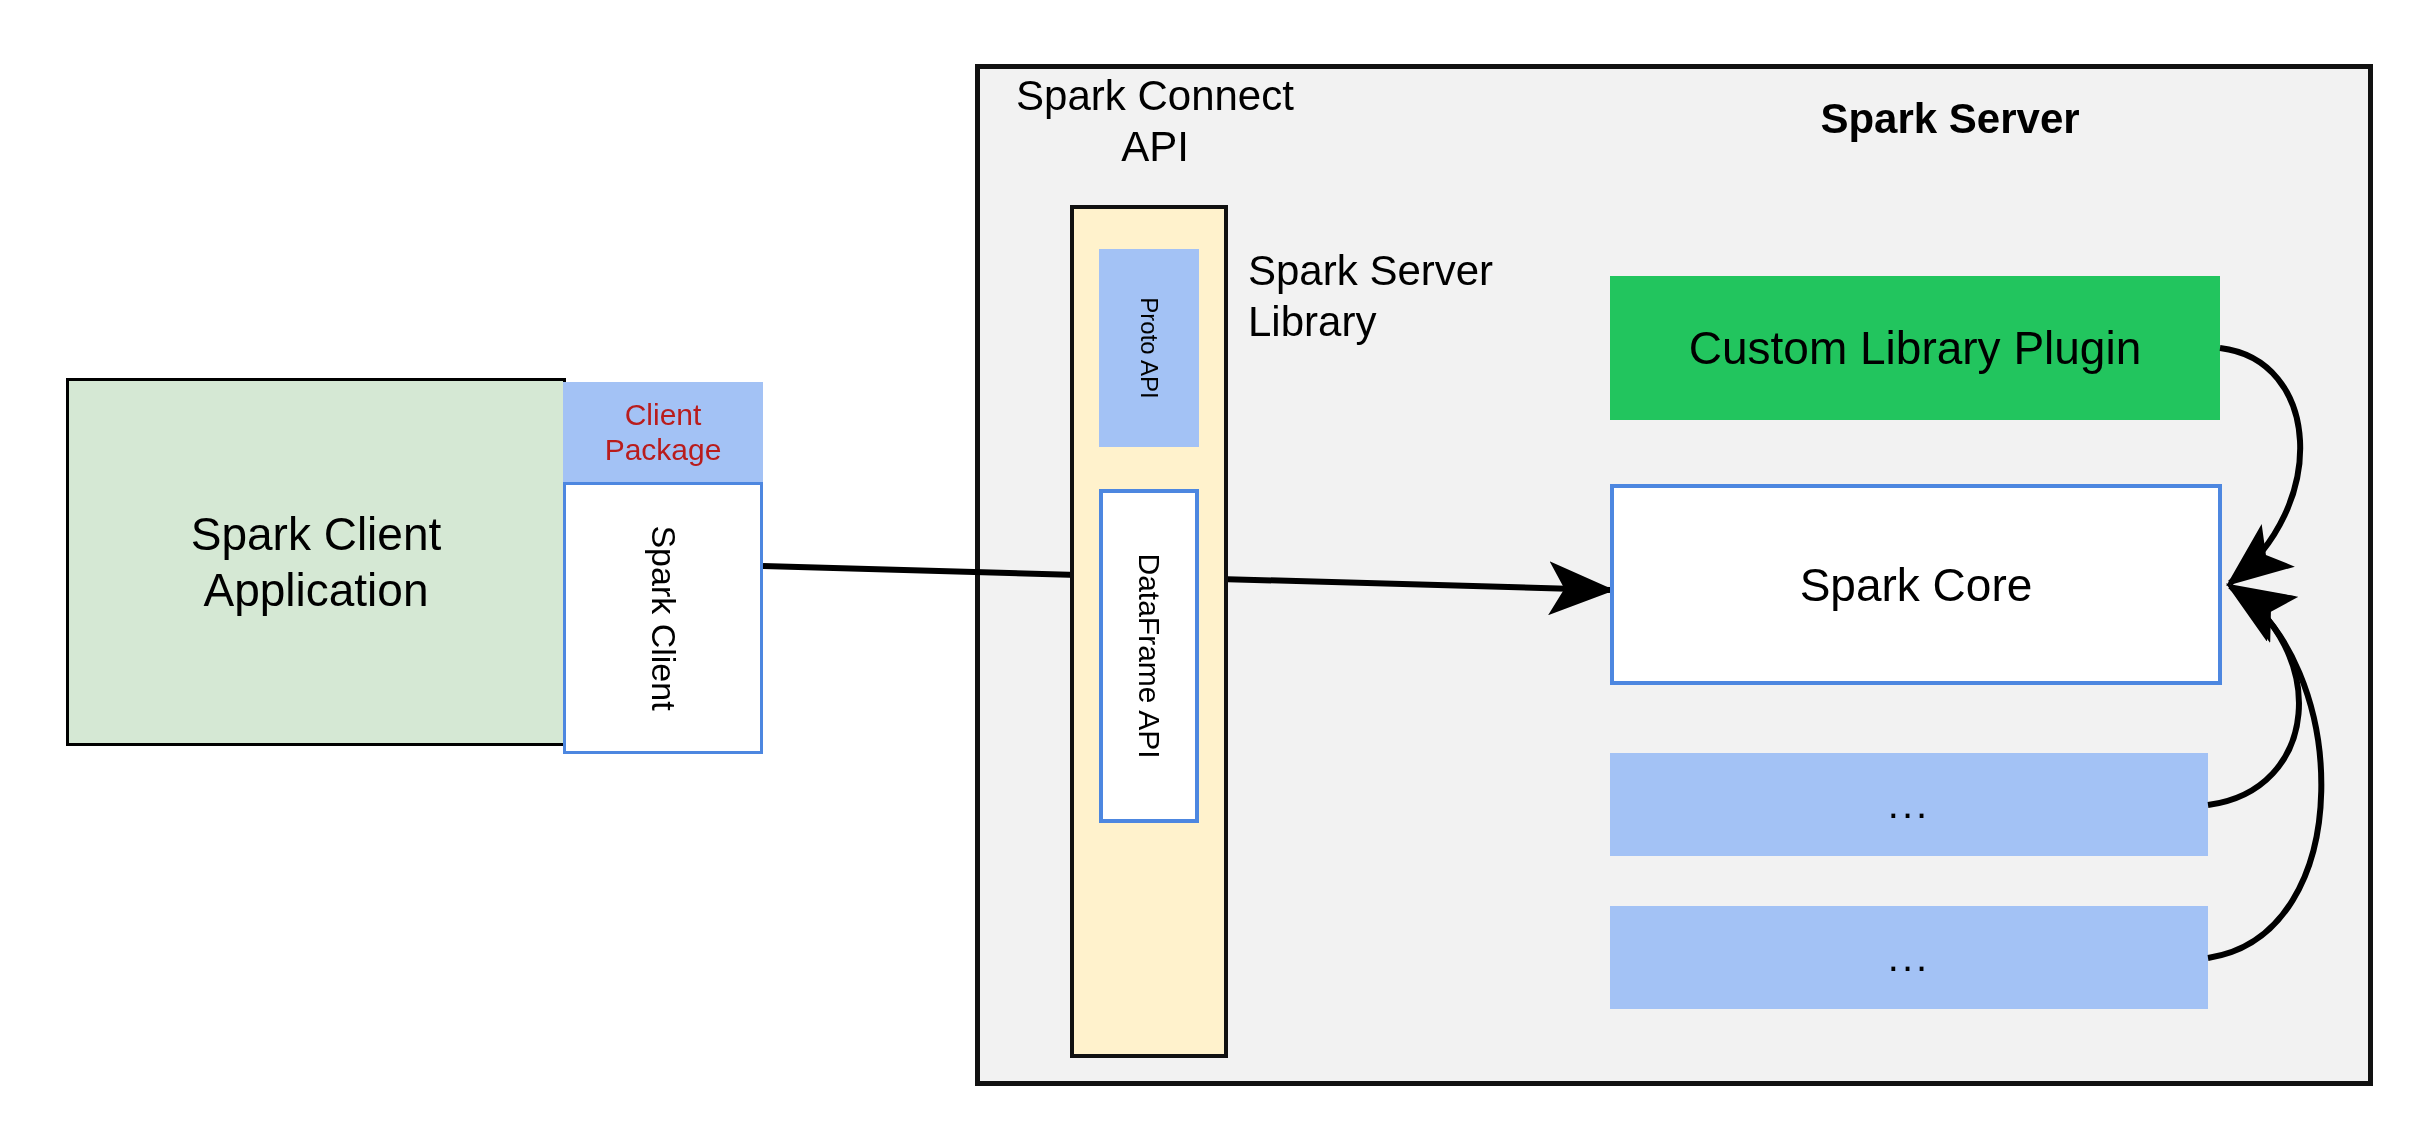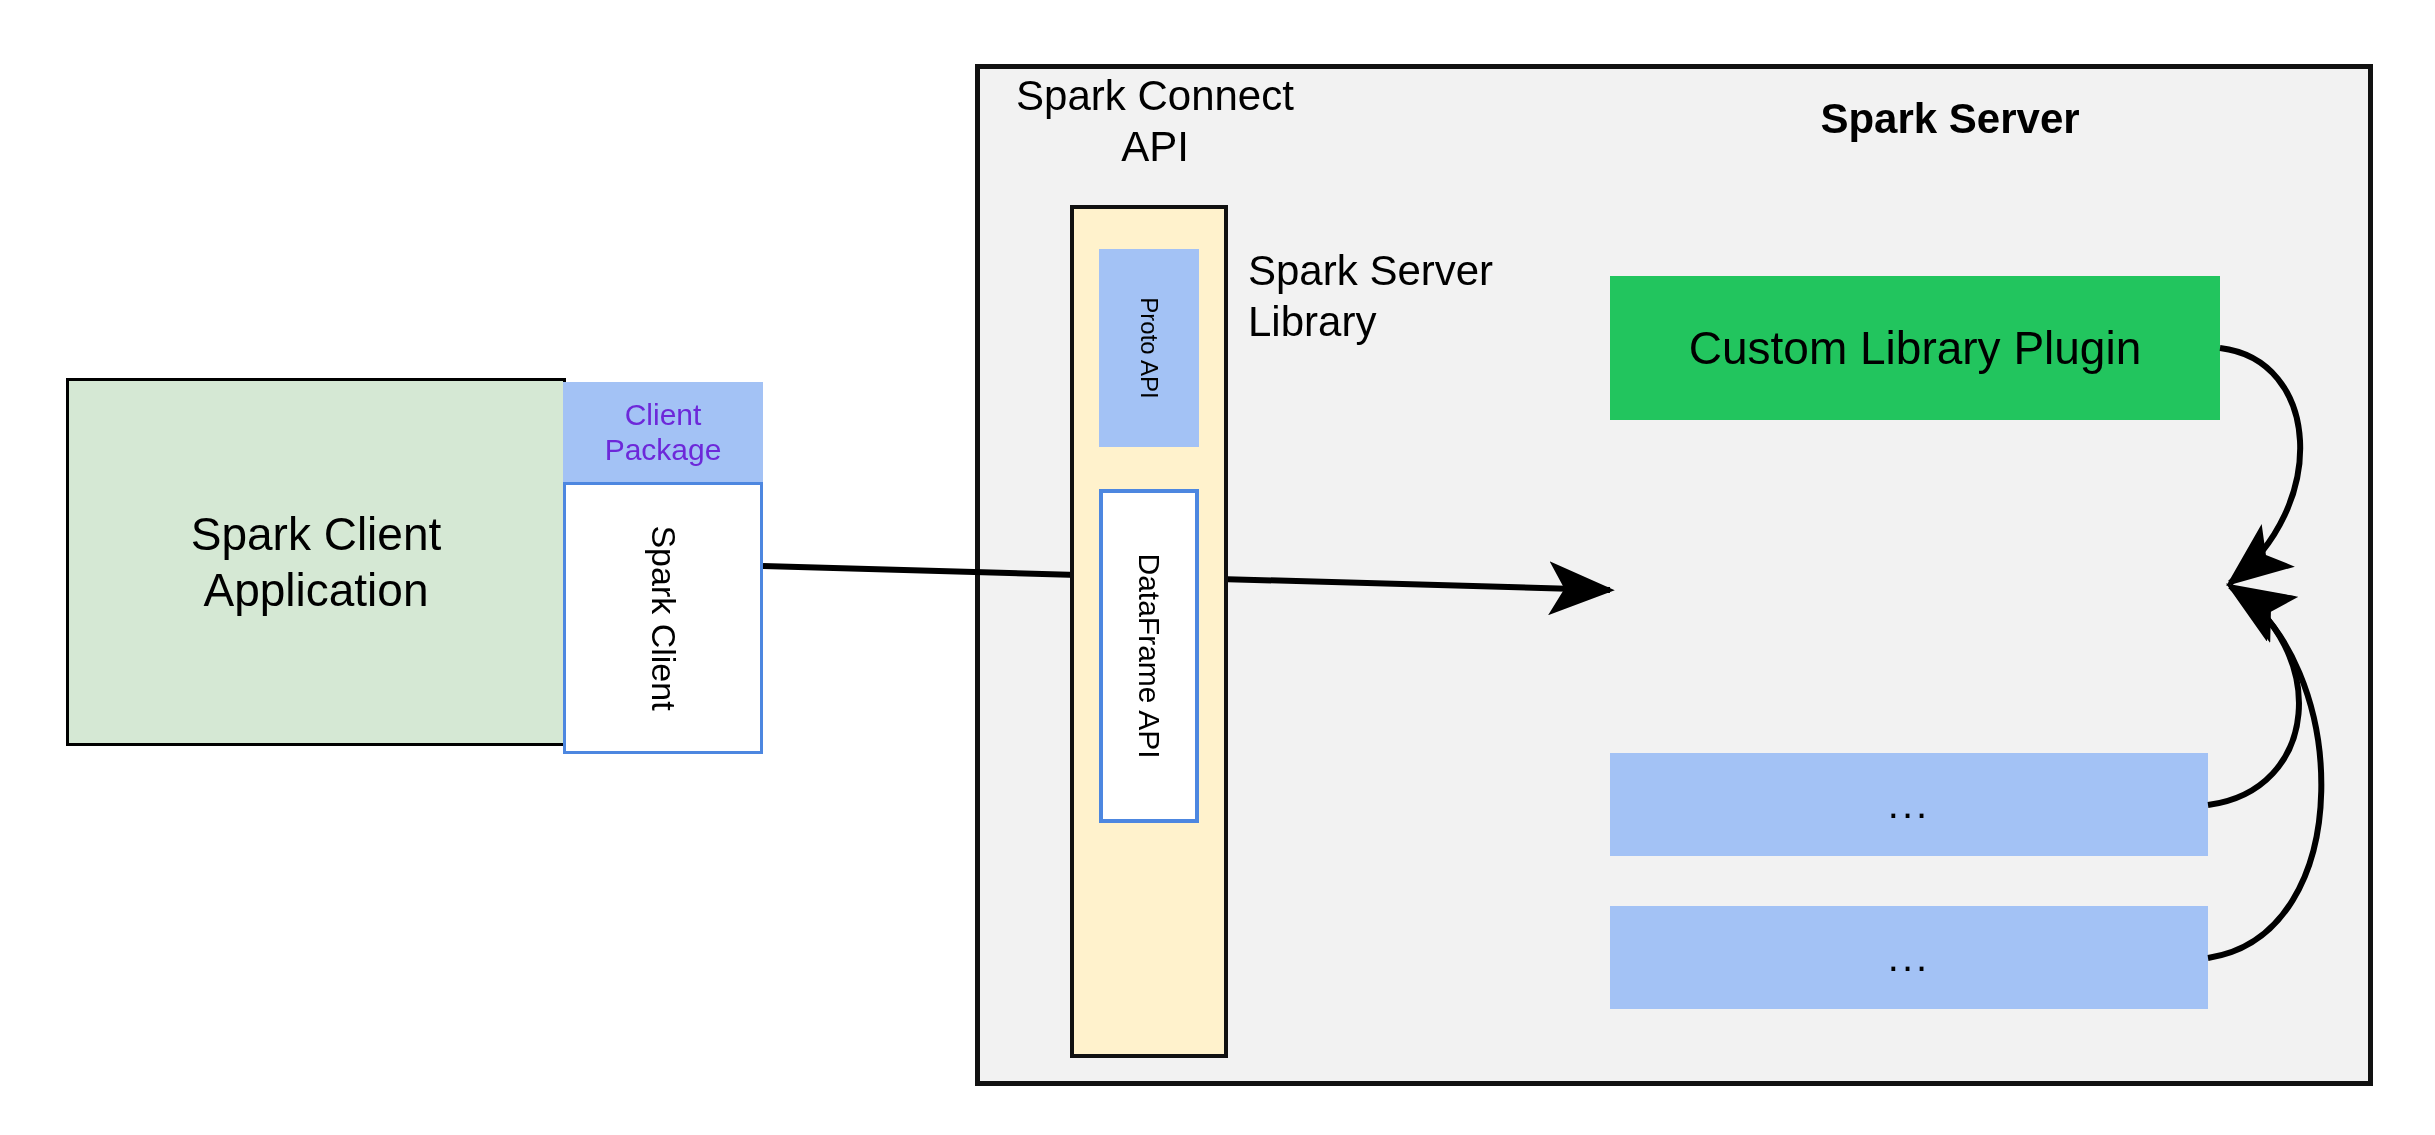--- a/index.html
+++ b/index.html
@@ -38,21 +38,21 @@
   }
 
   #client-package {
     left: 563px; top: 382px;
     width: 200px; height: 100px;
     background: #A3C2F5;
     border: 2px solid #A3C2F5;
     display: flex; align-items: center; justify-content: center;
     text-align: center;
     font-size: 30px;
-    color: #6d28d9;
+    color: #b91c1c;
     line-height: 1.18;
     z-index: 6;
   }
 
   #spark-client {
     left: 563px; top: 482px;
     width: 200px; height: 272px;
     background: #FFFFFF;
     border: 3px solid #4D87E0;
     z-index: 6;
@@ -208,20 +208,23 @@
   </div>
 
   <div class="box" id="dataframe-api">
     <span class="vtext" id="dataframe-api-vtext">DataFrame API</span>
   </div>
 
   <div class="box" id="custom-library-plugin">
     <span>Custom Library Plugin</span>
   </div>
 
+  <div class="box" id="spark-core">
+    <span>Spark Core</span>
+  </div>
 
   <div class="box" id="ellipsis-box-1">
     <span>...</span>
   </div>
 
   <div class="box" id="ellipsis-box-2">
     <span>...</span>
   </div>
 
   <div class="box" id="client-app">

